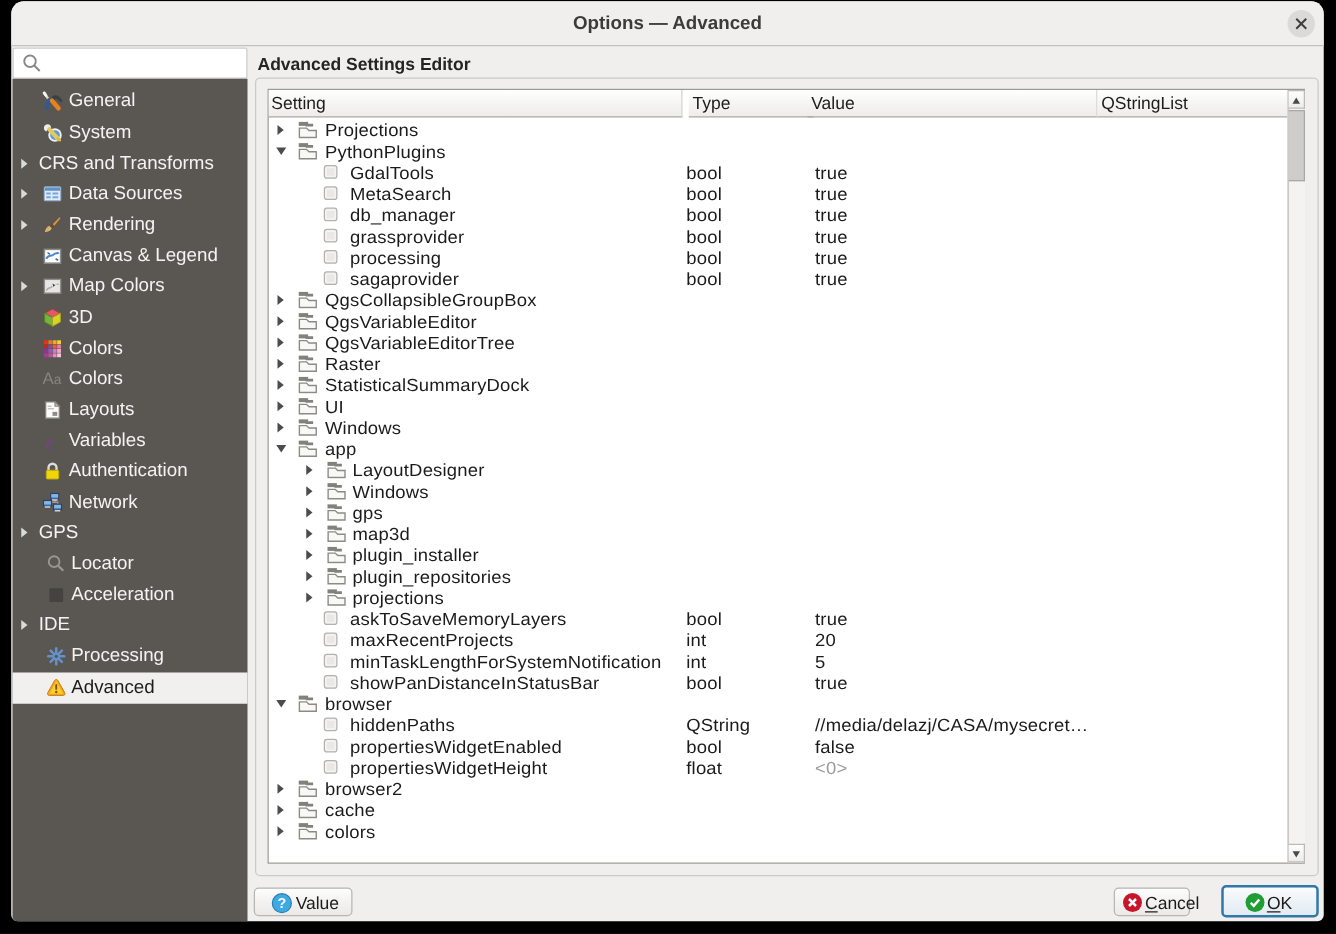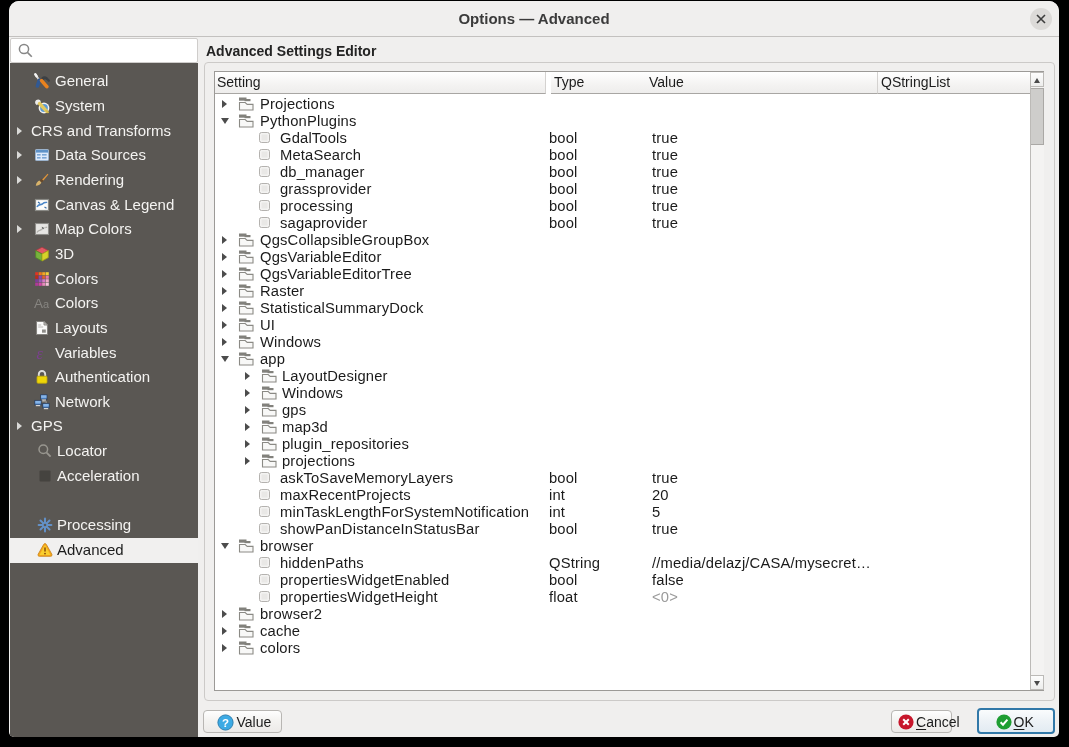--- a/index.html
+++ b/index.html
@@ -213,20 +213,24 @@
             <path d="M9.6 9.6 L13.6 13.6" stroke="#98968f" stroke-width="1.9"></path>
           </svg></div>
 <span class="lbl" style="left:47px">Locator</span>
       </div>
 <div class="srow" style="top:400.8px">
 <div class="sicon" style="left:27px"><svg width="16" height="16" viewBox="0 0 16 16">
             <rect x="2.5" y="2.5" width="11" height="11" rx="1" fill="#45433f"></rect>
           </svg></div>
 <span class="lbl" style="left:47px">Acceleration</span>
       </div>
+<div class="srow" style="top:425.4px">
+<div class="sarrow"></div>
+<span class="lbl" style="left:21px">IDE</span>
+      </div>
 <div class="srow" style="top:450.1px">
 <div class="sicon" style="left:27px"><svg width="16" height="16" viewBox="0 0 16 16">
             <g stroke="#6391c8" stroke-width="2" stroke-linecap="round">
               <line x1="10.60" y1="8.00" x2="14.40" y2="8.00"></line>
               <line x1="9.84" y1="9.84" x2="12.53" y2="12.53"></line>
               <line x1="8.00" y1="10.60" x2="8.00" y2="14.40"></line>
               <line x1="6.16" y1="9.84" x2="3.47" y2="12.53"></line>
               <line x1="5.40" y1="8.00" x2="1.60" y2="8.00"></line>
               <line x1="6.16" y1="6.16" x2="3.47" y2="3.47"></line>
               <line x1="8.00" y1="5.40" x2="8.00" y2="1.60"></line>
@@ -409,20 +413,29 @@
 <span class="nm" style="left:67px">gps</span>
 </div>
 <div class="trow">
 <div class="tarrow" style="left:30px"></div>
 <div class="tfolder" style="left:46px"><svg width="17" height="14" viewBox="0 0 17 14">
               <rect x="1" y="0.5" width="7.5" height="3.2" fill="#82817c"></rect>
               <rect x="6.5" y="2" width="6" height="2.2" fill="#82817c"></rect>
               <path d="M1.5 5.5 L7.2 5.5 L9.2 7.4 L15 7.4 L15 13 L1.5 13 Z" fill="#f8f8f7" stroke="#8b8a85" stroke-width="1.1"></path>
             </svg></div>
 <span class="nm" style="left:67px">map3d</span>
+</div>
+<div class="trow">
+<div class="tarrow" style="left:30px"></div>
+<div class="tfolder" style="left:46px"><svg width="17" height="14" viewBox="0 0 17 14">
+              <rect x="1" y="0.5" width="7.5" height="3.2" fill="#82817c"></rect>
+              <rect x="6.5" y="2" width="6" height="2.2" fill="#82817c"></rect>
+              <path d="M1.5 5.5 L7.2 5.5 L9.2 7.4 L15 7.4 L15 13 L1.5 13 Z" fill="#f8f8f7" stroke="#8b8a85" stroke-width="1.1"></path>
+            </svg></div>
+<span class="nm" style="left:67px">plugin_installer</span>
 </div>
 <div class="trow">
 <div class="tarrow" style="left:30px"></div>
 <div class="tfolder" style="left:46px"><svg width="17" height="14" viewBox="0 0 17 14">
               <rect x="1" y="0.5" width="7.5" height="3.2" fill="#82817c"></rect>
               <rect x="6.5" y="2" width="6" height="2.2" fill="#82817c"></rect>
               <path d="M1.5 5.5 L7.2 5.5 L9.2 7.4 L15 7.4 L15 13 L1.5 13 Z" fill="#f8f8f7" stroke="#8b8a85" stroke-width="1.1"></path>
             </svg></div>
 <span class="nm" style="left:67px">plugin_repositories</span>
 </div>

